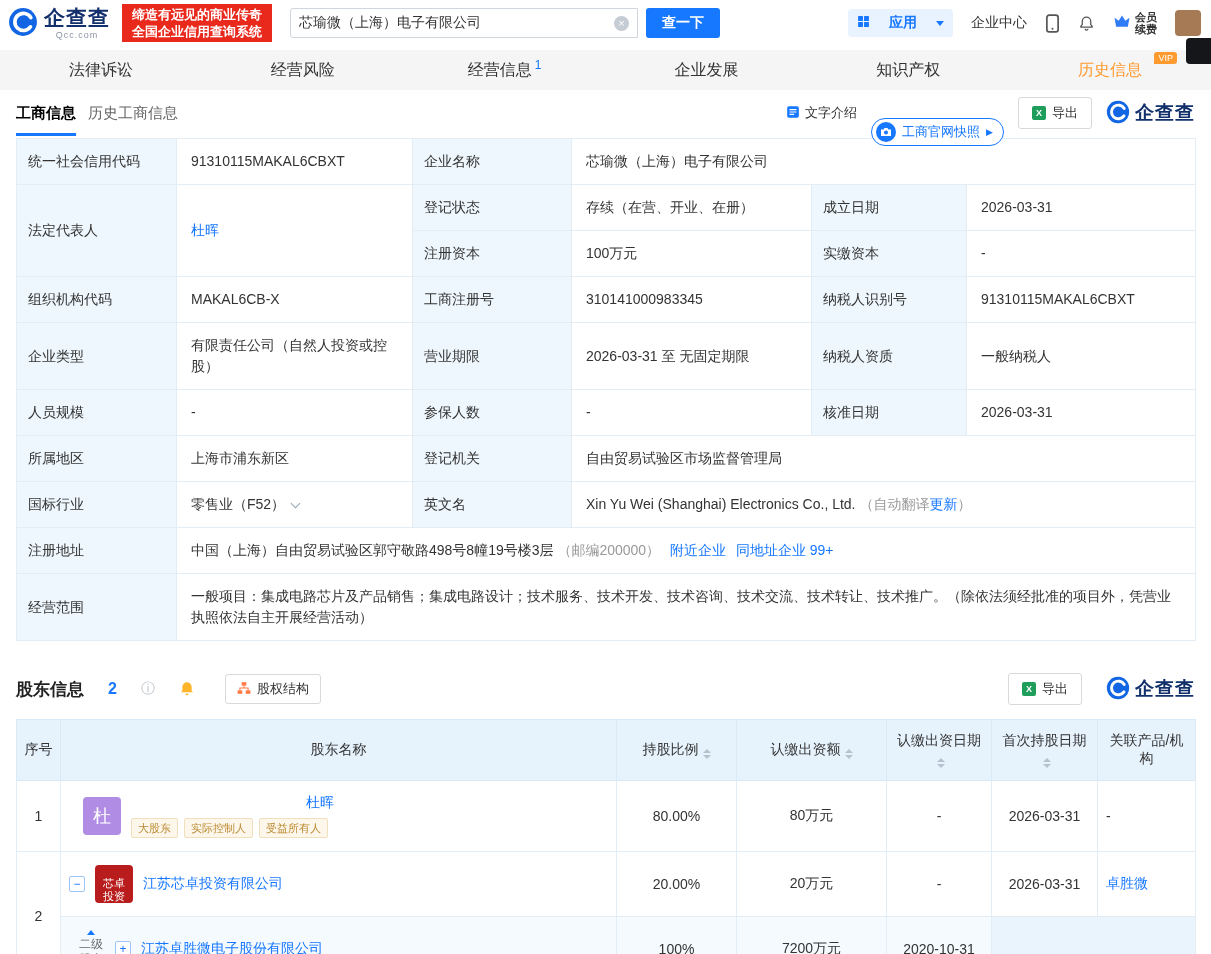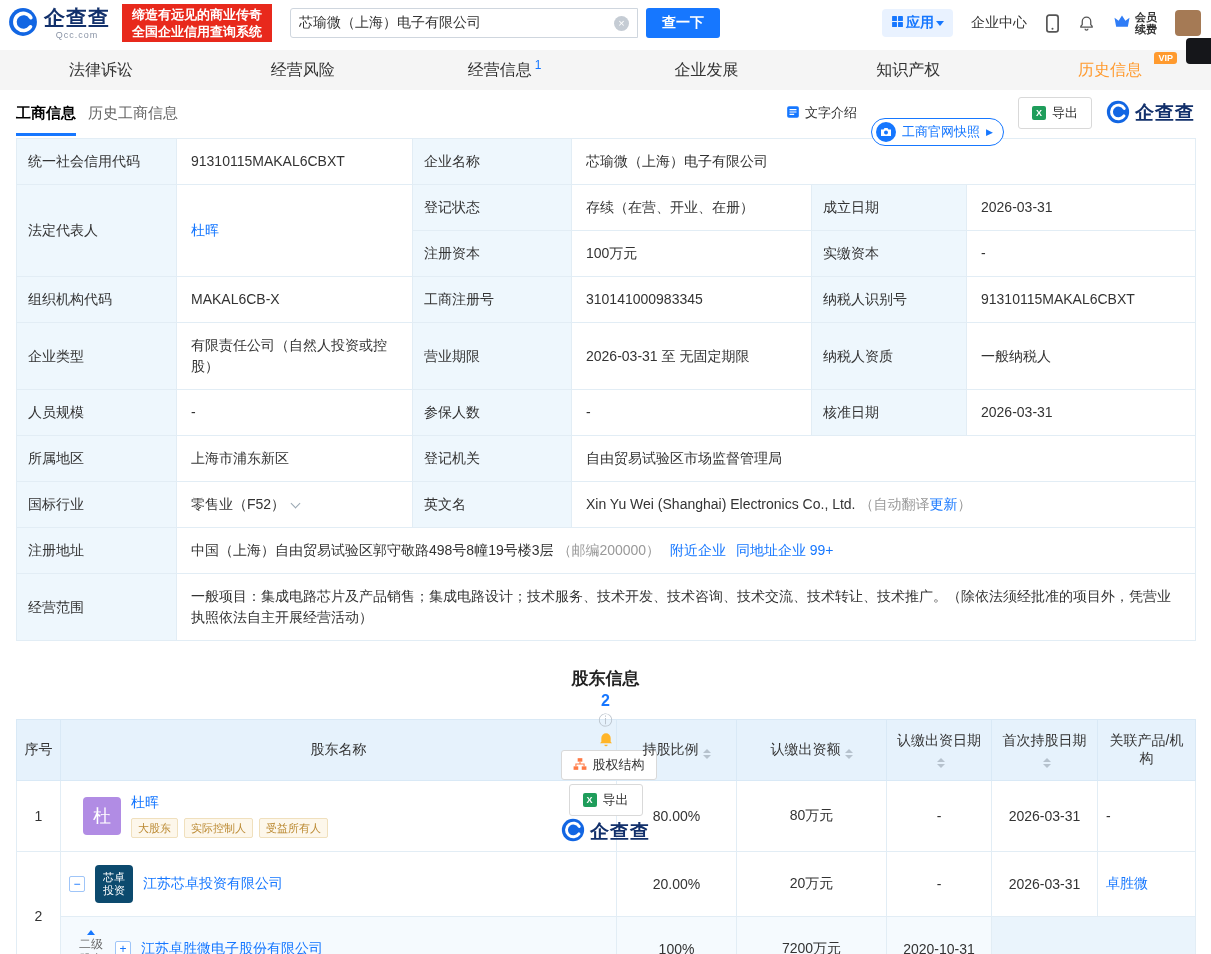--- a/index.html
+++ b/index.html
@@ -12,78 +12,78 @@
   .logo-txt { display:flex; flex-direction:column; align-items:center; line-height:1; }
   .logo-name { font-size:21px; font-weight:bold; color:#12306b; letter-spacing:1px; }
   .logo-domain { font-size:9px; color:#8a94a6; margin-top:3px; letter-spacing:1px; }
   .banner { background:#e8291c; color:#fff; font-size:13px; font-weight:bold; line-height:17px; padding:2px 10px; white-space:nowrap; }
   .searchwrap { display:flex; align-items:center; margin-left:6px; }
   .searchbox { display:flex; align-items:center; width:348px; height:30px; border:1px solid #cfd6de; border-radius:3px 0 0 3px; padding:0 8px; }
   .searchbox input { border:none; outline:none; flex:1; font-size:14px; color:#333; font-family:inherit; background:transparent; }
   .clear-icon { width:15px; height:15px; border-radius:50%; background:#c5ccd4; color:#fff; font-size:11px; line-height:15px; text-align:center; cursor:pointer; }
   .search-btn { height:30px; padding:0 16px; margin-left:8px; background:#1677ff; border:none; border-radius:3px; color:#fff; font-size:14px; font-weight:bold; cursor:pointer; font-family:inherit; }
   .top-right { margin-left:auto; display:flex; align-items:center; gap:18px; }
-  .apps-chip { display:flex; align-items:center; gap:2px; background:#e9f2ff; border-radius:4px; padding:5px 9px; color:#1677ff; font-weight:bold; cursor:pointer; }
+  .apps-chip { display:flex; align-items:center; gap:19px; background:#e9f2ff; border-radius:4px; padding:5px 9px; color:#1677ff; font-weight:bold; cursor:pointer; }
   .tri-down { width:0; height:0; border-left:4px solid transparent; border-right:4px solid transparent; border-top:5px solid #1677ff; }
   .top-link { color:#333; cursor:pointer; }
   .icon-btn { display:flex; align-items:center; cursor:pointer; }
   .member { display:flex; align-items:center; gap:4px; cursor:pointer; }
   .member-txt { font-size:11px; color:#333; line-height:12px; font-weight:bold; }
   .avatar-sq { width:26px; height:26px; border-radius:4px; background:#a57a55; cursor:pointer; }
   .side-widget { position:absolute; right:0; top:38px; width:25px; height:26px; background:#15161a; border-radius:4px 0 0 4px; cursor:pointer; z-index:5; }
 
   
   .main-tabs { display:flex; height:40px; background:#f5f5f5; margin-top:8px; }
   .main-tab { flex:1; display:flex; align-items:center; justify-content:center; font-size:16px; color:#333; cursor:pointer; position:relative; }
   .main-tab.active { background:#fff; color:#1677ff; font-weight:bold; }
   .tab-sup { font-size:12px; color:#1677ff; margin-left:3px; position:relative; top:-5px; font-weight:normal; }
   .main-tab.vip { color:#ff9a2e; }
-  .vip-badge { position:absolute; top:2px; right:34px; background:#ff9a2e; color:#fff; font-size:9px; font-weight:bold; padding:1px 4px; border-radius:3px 3px 3px 0; }
+  .vip-badge { position:absolute; top:2px; right:34px; background:#ff9a2e; color:#fff; font-size:9px; font-weight:normal; padding:1px 4px; border-radius:3px 3px 3px 0; }
 
   
   .subtab-row { display:flex; align-items:center; height:46px; padding:0 16px; }
   .subtab { height:46px; display:flex; align-items:center; border-bottom:3px solid transparent; padding-top:3px; font-size:15px; cursor:pointer; }
   .subtab.active { color:#000000; font-weight:bold; border-bottom-color:#1677ff; }
   .subtab.inactive { color:#666; margin-left:12px; }
   .toolbar-right { margin-left:auto; display:flex; align-items:center; gap:14px; }
   .text-intro { display:flex; align-items:center; gap:5px; color:#333; font-size:13px; cursor:pointer; }
   .snapshot-btn { display:flex; align-items:center; gap:6px; border:1px solid #1677ff; background:#fff; color:#1677ff; border-radius:14px; padding:3px 10px 3px 4px; font-size:13px; cursor:pointer; font-family:inherit;margin-top:38px; }
   .snapshot-cam { display:flex; align-items:center; justify-content:center; width:20px; height:20px; border-radius:50%; background:#1677ff; }
   .snapshot-arrow { font-size:9px; }
   .export-btn { display:flex; align-items:center; gap:6px; background:#fff; border:1px solid #d9d9d9; border-radius:3px; padding:6px 13px; font-size:13px; color:#333; cursor:pointer; font-family:inherit; }
   .excel-ic { width:14px; height:14px; border-radius:2px; background:#1f9d5b; color:#fff; font-size:9px; font-weight:bold; line-height:14px; text-align:center; }
   .brand { display:flex; align-items:center; gap:5px; cursor:pointer; }
   .brand-name { font-size:19px; font-weight:bold; color:#12306b; letter-spacing:1px; }
 
   
   .biz-table { width:1179px; margin:2px 16px 0; border-collapse:collapse; font-size:14px; table-layout:fixed; }
   .biz-table td { border:1px solid #e2edf5; padding:12px 14px; line-height:21px; vertical-align:middle; word-break:break-all; }
   .biz-table td.lbl { background:#eef7fd; color:#333; word-break:keep-all;padding-left:11px; }
-  a.lnk { color:#1677ff; text-decoration:none; cursor:pointer; }
+  a.lnk { color:#1677ff; text-decoration:none; cursor:pointer;text-align:right; }
   .gray { color:#999; }
   .chev { display:inline-block; width:7px; height:7px; border-right:1.5px solid #9aa7b2; border-bottom:1.5px solid #9aa7b2; transform:rotate(45deg); margin-left:7px; vertical-align:2px; cursor:pointer; }
   .ml14 { margin-left:6px; }
 
   
   .sh-section { margin:26px 16px 0; }
-  .sh-titlebar { display:flex; align-items:center; height:44px; gap:2px;flex-direction:column; }
+  .sh-titlebar { display:flex; align-items:center; height:44px; gap:24px; }
   .sh-title { font-size:17px; font-weight:bold; color:#222; }
   .sh-count { font-size:16px; font-weight:bold; color:#1677ff; }
   .info-ic { color:#b9c2cb; font-size:14px; cursor:pointer; }
   .bell-wrap { display:flex; align-items:center; cursor:pointer; }
   .equity-btn { display:flex; align-items:center; gap:6px; background:#fff; border:1px solid #d9d9d9; border-radius:3px; padding:5px 11px; font-size:13px; color:#333; cursor:pointer; margin-left:6px; font-family:inherit; }
   .sh-spacer { flex:1; }
   .sh-table { width:100%; border-collapse:collapse; font-size:14px; table-layout:fixed; margin-top:8px; }
   .sh-table th { background:#e6f2fc; border:1px solid #d9e9f6; font-weight:normal; color:#333; padding:12px 6px; }
   .sh-table td { border:1px solid #e2edf5; padding:13px 8px; vertical-align:middle; }
   .tc { text-align:center; }
   .name-flex { display:flex; align-items:center; gap:10px; padding-left:14px; }
   .avatar { border-radius:4px; color:#fff; display:flex; align-items:center; justify-content:center; flex:none; width:38px; height:38px; }
   .avatar.single { background:#b18ce4; font-size:18px; }
-  .avatar.multi { background:#0c4a6e; font-size:11px; flex-direction:column; line-height:13px; }
+  .avatar.multi { background:#b91c1c; font-size:11px; flex-direction:column; line-height:13px;justify-content:flex-end; }
   .holder-main { display:flex; flex-direction:column; gap:6px; }
   .tags { display:flex; }
   .tag { font-size:11px; color:#bb8a33; background:#fdf7eb; border:1px solid #f0e0bd; border-radius:2px; padding:1px 6px; margin-right:6px; line-height:16px; }
   .expbox { display:inline-flex; align-items:center; justify-content:center; width:16px; height:16px; border:1px solid #9fc5f8; color:#1677ff; font-size:12px; line-height:1; border-radius:2px; background:#fff; cursor:pointer; flex:none; }
   .sort { display:inline-flex; flex-direction:column; gap:2px; margin-left:4px; vertical-align:1px; }
   .sort i { display:block; width:0; height:0; border-left:4px solid transparent; border-right:4px solid transparent; }
   .sort i.up { border-bottom:4px solid #b6c2cd; }
   .sort i.down { border-top:4px solid #b6c2cd; }
   .subrow td { background:#f5fafe; }
   .subrow td.fill { background:#eaf4fc; }

